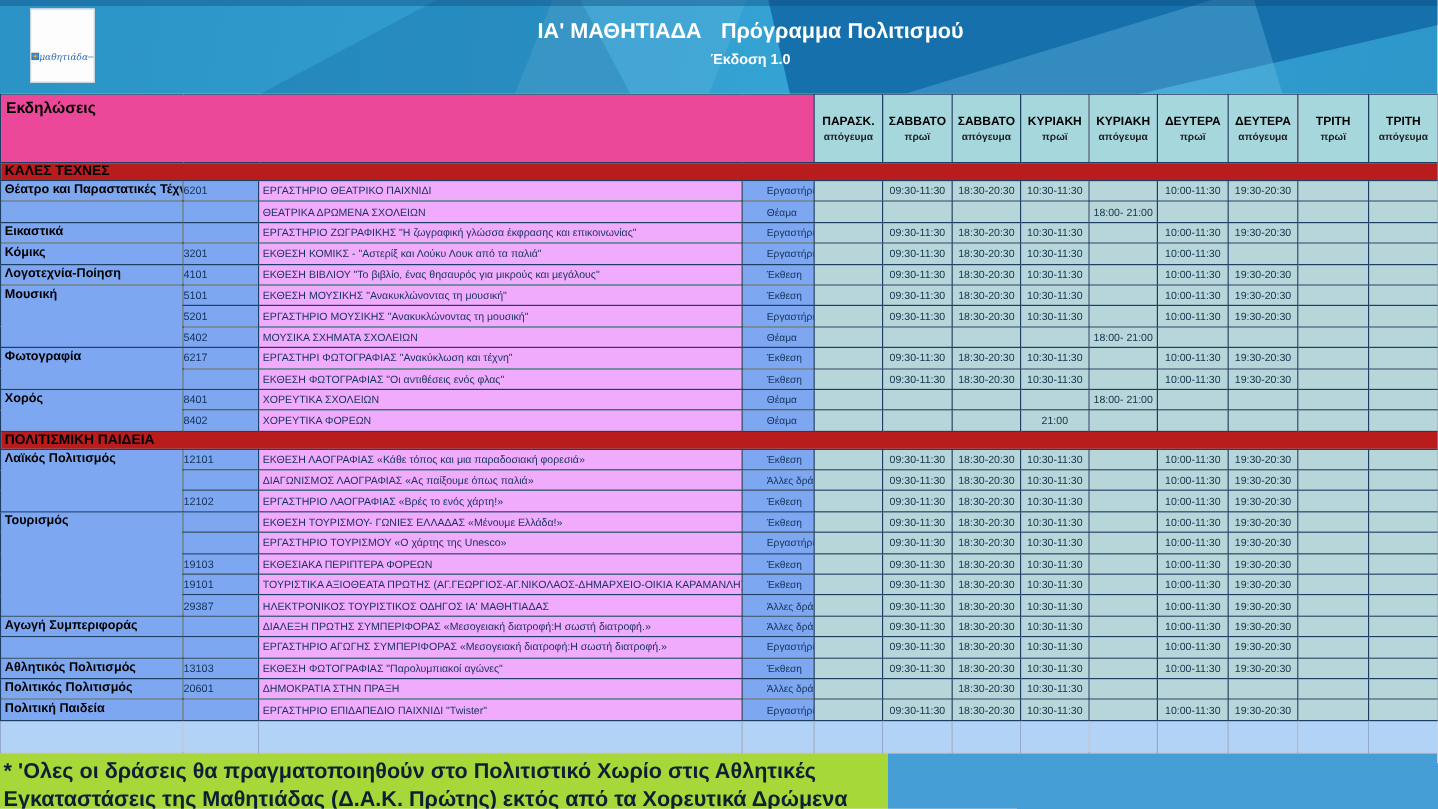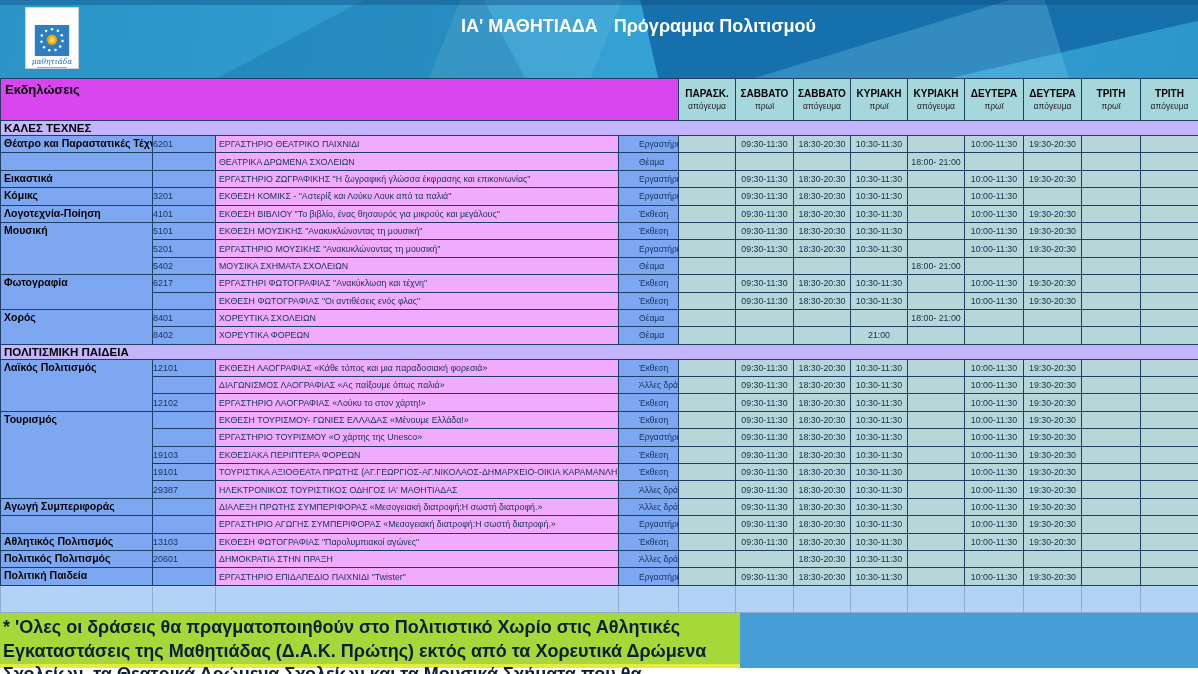--- a/index.html
+++ b/index.html
@@ -10,40 +10,40 @@
   .banner { position:relative; width:1198px; height:78px; overflow:hidden;
             background:linear-gradient(100deg,#2b93c6 0%,#35a2d4 55%,#2d97ca 100%); }
   .deco { position:absolute; }
   .deco-a { right:-90px; top:-78px; width:640px; height:150px; background:#1570ac; transform:rotate(-13deg); }
   .deco-b { left:90px; top:42px; width:430px; height:160px; background:rgba(16,98,150,0.28); transform:rotate(-28deg); }
   .deco-c { left:430px; top:-50px; width:150px; height:280px; background:rgba(255,255,255,0.08); transform:rotate(22deg); }
   .deco-d { right:130px; top:34px; width:320px; height:130px; background:rgba(125,203,235,0.30); transform:rotate(-17deg); }
   .deco-top { left:0; top:0; width:100%; height:5px; background:rgba(13,72,125,0.40); }
 
   .logo { position:absolute; left:25px; top:7px; width:54px; height:62px; background:#fdfdfd;
-          border:1px solid #c9d4de; display:flex; flex-direction:column; align-items:center; padding-top:17px; }
+          border:1px solid #c9d4de; display:flex; flex-direction:row; align-items:center; padding-top:17px; }
   .logo-text { font-family:"DejaVu Serif", serif; font-style:italic; font-size:7.5px; color:#2a6fb8; margin-top:1px; }
   .logo-rule { width:30px; height:1px; background:#7fb2e0; margin-top:1px; }
 
-  .titles { position:absolute; left:461px; top:16px; color:#fff;text-align:center; }
+  .titles { position:absolute; left:448px; top:16px; color:#fff;text-align:center; }
   .title  { font-size:18px; font-weight:bold; white-space:nowrap; }
   .title .gap { display:inline-block; width:16px; }
   .version { font-size:12px; font-weight:bold; margin-top:5px; }
 
   
   table.sched { border-collapse:collapse; table-layout:fixed; width:1198px; }
   .sched th, .sched td { border:1px solid #1d3f63; overflow:hidden; white-space:nowrap; }
-  .sched thead tr { height:42px; background:#d946ef; }
+  .sched thead tr { height:57px; background:#ec4899; }
   .events-h { text-align:left; vertical-align:top; padding:3px 4px; font-size:13px; color:#000; }
   .day-th { text-align:center; vertical-align:middle; padding:0; background:#a6d7dd; }
   .day-th .day  { font-size:10px; font-weight:bold; color:#000; }
-  .day-th .part { font-size:8.5px; font-weight:normal; color:#1c1c1c; margin-top:2px; }
+  .day-th .part { font-size:8.5px; font-weight:bold; color:#1c1c1c; margin-top:2px; }
 
   tr.section-row { height:15px; }
-  td.section-bar { background:#c4b5fd; font-weight:bold; font-size:11.5px; padding:0 3px; color:#000; }
+  td.section-bar { background:#b91c1c; font-weight:bold; font-size:11.5px; padding:0 3px; color:#000; }
 
   tr.data-row { height:17.4px; }
   td.cat  { background:#7ea7f1; font-weight:bold; font-size:10.5px; padding:1px 3px; vertical-align:top; color:#000; }
   td.code { background:#7ea7f1; font-size:9px; text-align:left; color:#13325a; }
   td.desc { background:#f0abfc; font-size:8.8px; padding:0 3px; color:#13325a; }
   td.type { background:#7ea7f1; font-size:8.5px; padding:0 20px; color:#13325a; }
   td.time { background:#b6d6da; font-size:8.8px; text-align:center; color:#12304a; }
 
   tr.empty-row { height:27px; }
   td.empty { background:#b2d2f6; border:1px solid #94aacb; }
@@ -84,20 +84,21 @@
             <circle cx="9" cy="13.5" r="1.6"></circle>
           <circle cx="14.5" cy="7.8" r="1.6"></circle>
         </g>
       </svg>
       <div class="logo-text">μαθητιάδα</div>
       <div class="logo-rule"></div>
     </div>
 
     <div class="titles">
       <div class="title"><span>ΙΑ' ΜΑΘΗΤΙΑΔΑ</span><span class="gap"></span><span>Πρόγραμμα Πολιτισμού</span></div>
+      <div class="version">Έκδοση 1.0</div>
     </div>
   </div>
 
   <table class="sched">
     <colgroup>
       <col style="width:152px">
         <col style="width:63px">
         <col style="width:403px">
         <col style="width:60px">
       <col style="width:57px">
@@ -358,21 +359,21 @@
           <td class="time">18:30-20:30</td>
           <td class="time">10:30-11:30</td>
           <td class="time"></td>
           <td class="time">10:00-11:30</td>
           <td class="time">19:30-20:30</td>
           <td class="time"></td>
           <td class="time"></td>
         </tr>
         <tr class="data-row">
           <td class="code">12102</td>
-          <td class="desc">ΕΡΓΑΣΤΗΡΙΟ ΛΑΟΓΡΑΦΙΑΣ  «Λούκυ το στον χάρτη!»</td>
+          <td class="desc">ΕΡΓΑΣΤΗΡΙΟ ΛΑΟΓΡΑΦΙΑΣ  «Βρές το ενός χάρτη!»</td>
           <td class="type">Έκθεση</td>
           <td class="time"></td>
           <td class="time">09:30-11:30</td>
           <td class="time">18:30-20:30</td>
           <td class="time">10:30-11:30</td>
           <td class="time"></td>
           <td class="time">10:00-11:30</td>
           <td class="time">19:30-20:30</td>
           <td class="time"></td>
           <td class="time"></td>

